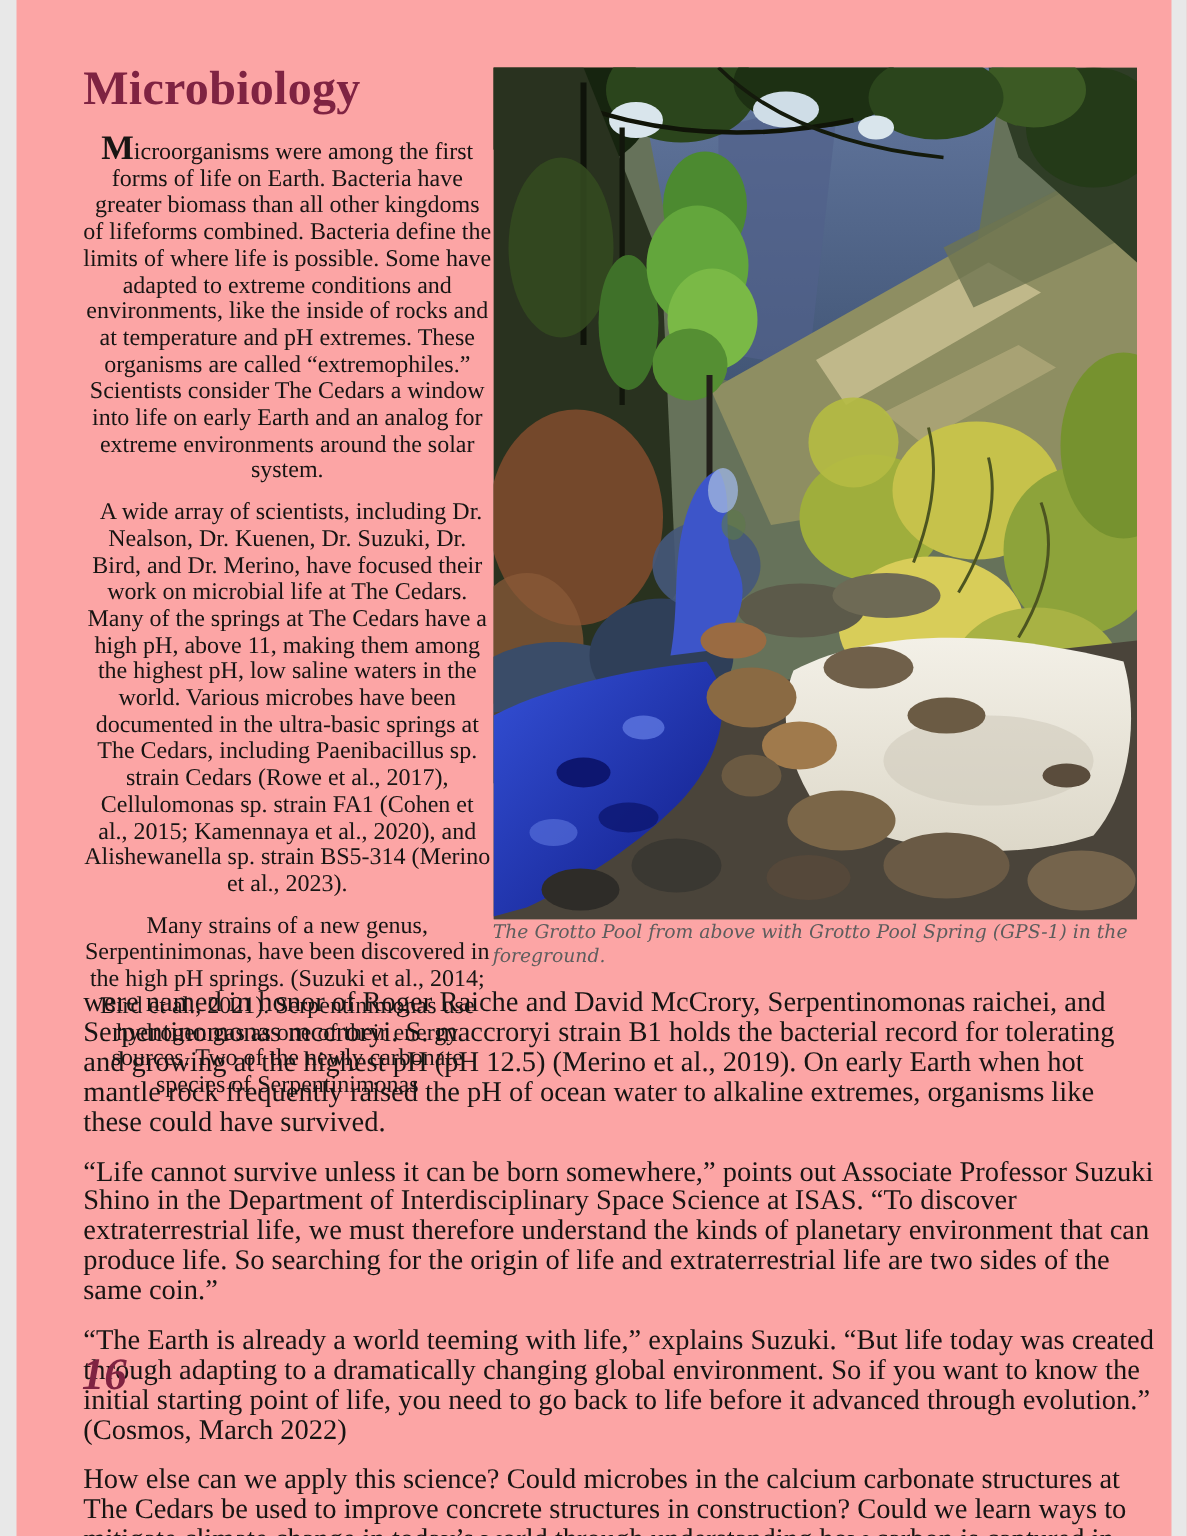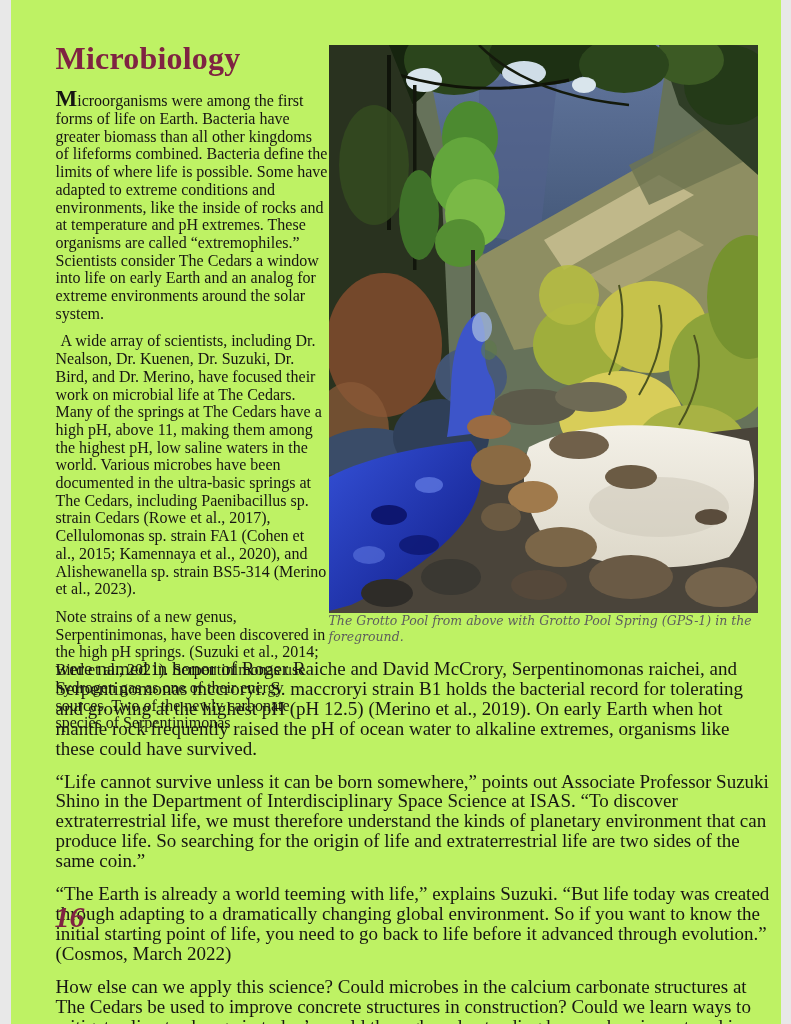--- a/index.html
+++ b/index.html
@@ -1,29 +1,29 @@
 <!DOCTYPE html>
 <html><head>
 <meta charset="utf-8">
 <style>
   html,body{margin:0;padding:0;background:#e8e8e8;}
   .page{
     position:relative;width:770px;height:1024px;margin:0 auto;
-    background:#bef264;overflow:hidden;
+    background:#fca5a5;overflow:hidden;
     font-family:"Liberation Serif",serif;color:#171513;
   }
   .title{
     position:absolute;left:45px;top:40px;margin:0;
     font-size:32px;font-weight:700;letter-spacing:.2px;
   }
   .col{
     position:absolute;left:45px;top:87px;width:272px;
     font-size:16px;line-height:17.7px;text-align:left;
   }
-  .col p{margin:0 0 10px 0;}
+  .col p{margin:0 0 10px 0;text-align:center;}
   .fulltext{
     position:absolute;left:45px;top:659px;width:717px;
     font-size:19px;line-height:19.9px;
   }
   .fulltext p{margin:0 0 13px 0;}
   .it{}
   .lc{font-weight:700;font-size:23px;line-height:1;}
   .indent1{text-indent:5px;}
   figure{position:absolute;left:318px;top:45px;margin:0;width:429px;}
   .photo{display:block;width:429px;height:568px;}
@@ -40,21 +40,21 @@
 </head>
 <body>
 
 <div class="page">
 
   <h1 class="title" style="color: rgb(127, 35, 66);">Microbiology</h1>
 
   <div class="col">
     <p><span class="lc">M</span><span>icroorganisms were among the first forms of life on Earth. Bacteria have greater biomass than all other kingdoms of lifeforms combined. Bacteria define the limits of where life is possible. Some have adapted to extreme conditions and environments, like the inside of rocks and at temperature and pH extremes. These organisms are called “extremophiles.” Scientists consider The Cedars a window into life on early Earth and an analog for extreme environments around the solar system.</span></p>
     <p class="indent1"><span>A wide array of scientists, including Dr. Nealson, Dr. Kuenen, Dr. Suzuki, Dr. Bird, and Dr. Merino, have focused their work on microbial life at The Cedars.  Many of the springs at The Cedars have a high pH, above 11, making them among the highest pH, low saline waters in the world.  Various microbes have been documented in the ultra-basic springs at The Cedars, including </span><span class="it">Paenibacillus</span><span> sp. </span><span class="it">strain Cedars</span><span> (Rowe et al., 2017), </span><span class="it">Cellulomonas</span><span> sp. </span><span class="it">strain FA1</span><span> (Cohen et al., 2015; Kamennaya et al., 2020), and </span><span class="it">Alishewanella</span><span> sp. </span><span class="it">strain BS5-314</span><span> (Merino et al., 2023).</span></p>
-    <p><span>Note strains of a new genus, </span><span class="it">Serpentinimonas</span><span>, have been discovered in the high pH springs. (Suzuki et al., 2014; Bird et al., 2021).  </span><span class="it">Serpentinimonas</span><span> use hydrogen gas as one of their energy sources.  Two of the newly carbonate species of </span><span class="it">Serpentinimonas</span></p>
+    <p><span>Many strains of a new genus, </span><span class="it">Serpentinimonas</span><span>, have been discovered in the high pH springs. (Suzuki et al., 2014; Bird et al., 2021).  </span><span class="it">Serpentinimonas</span><span> use hydrogen gas as one of their energy sources.  Two of the newly carbonate species of </span><span class="it">Serpentinimonas</span></p>
   </div>
 
   <figure>
     <svg class="photo" viewBox="0 0 429 568" preserveAspectRatio="none">
       <defs>
         <linearGradient id="mist" x1="0" y1="0" x2="0" y2="1">
           <stop offset="0" stop-color="#63779f"></stop>
             <stop offset="1" stop-color="#3e5271"></stop>
         </linearGradient>
         <linearGradient id="blueG" x1="0" y1="0" x2="1" y2="1">

